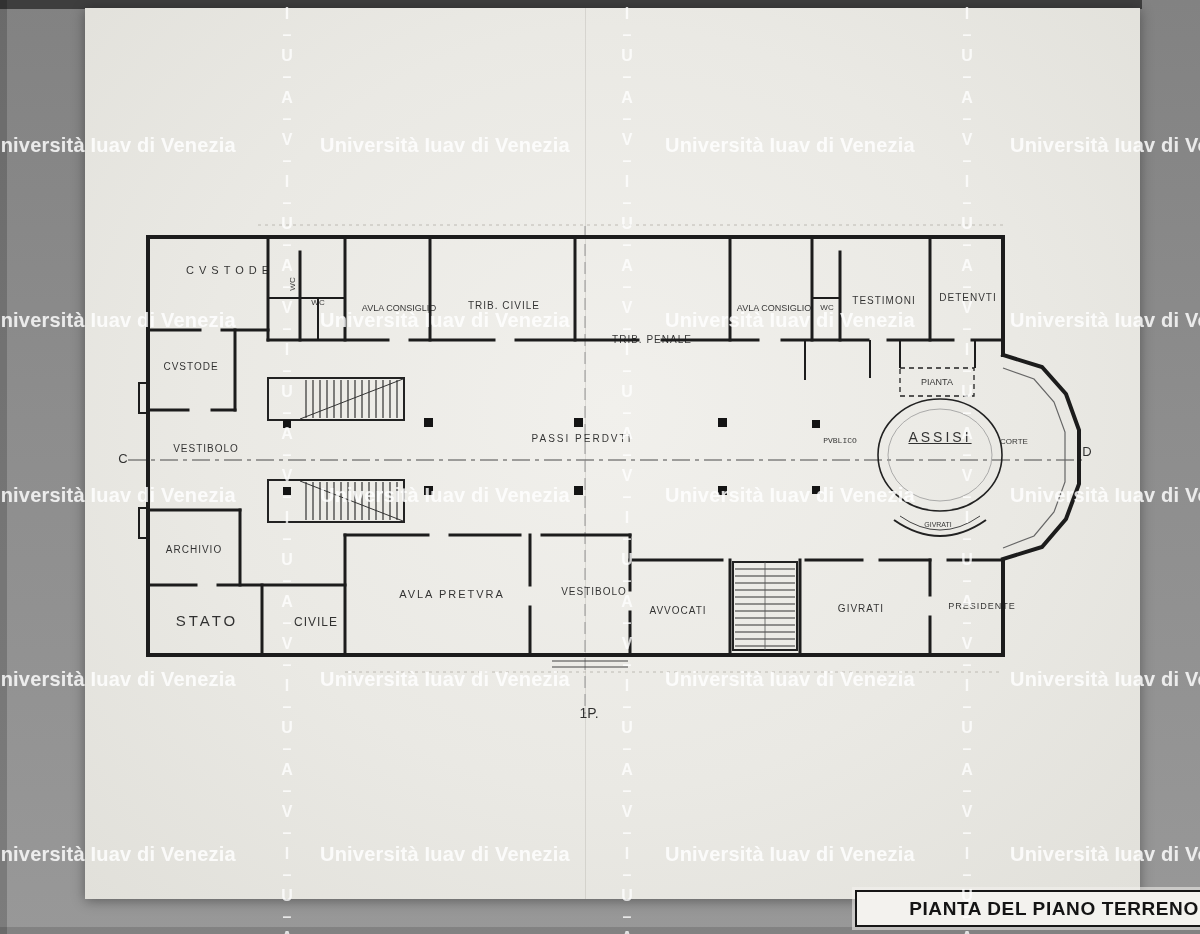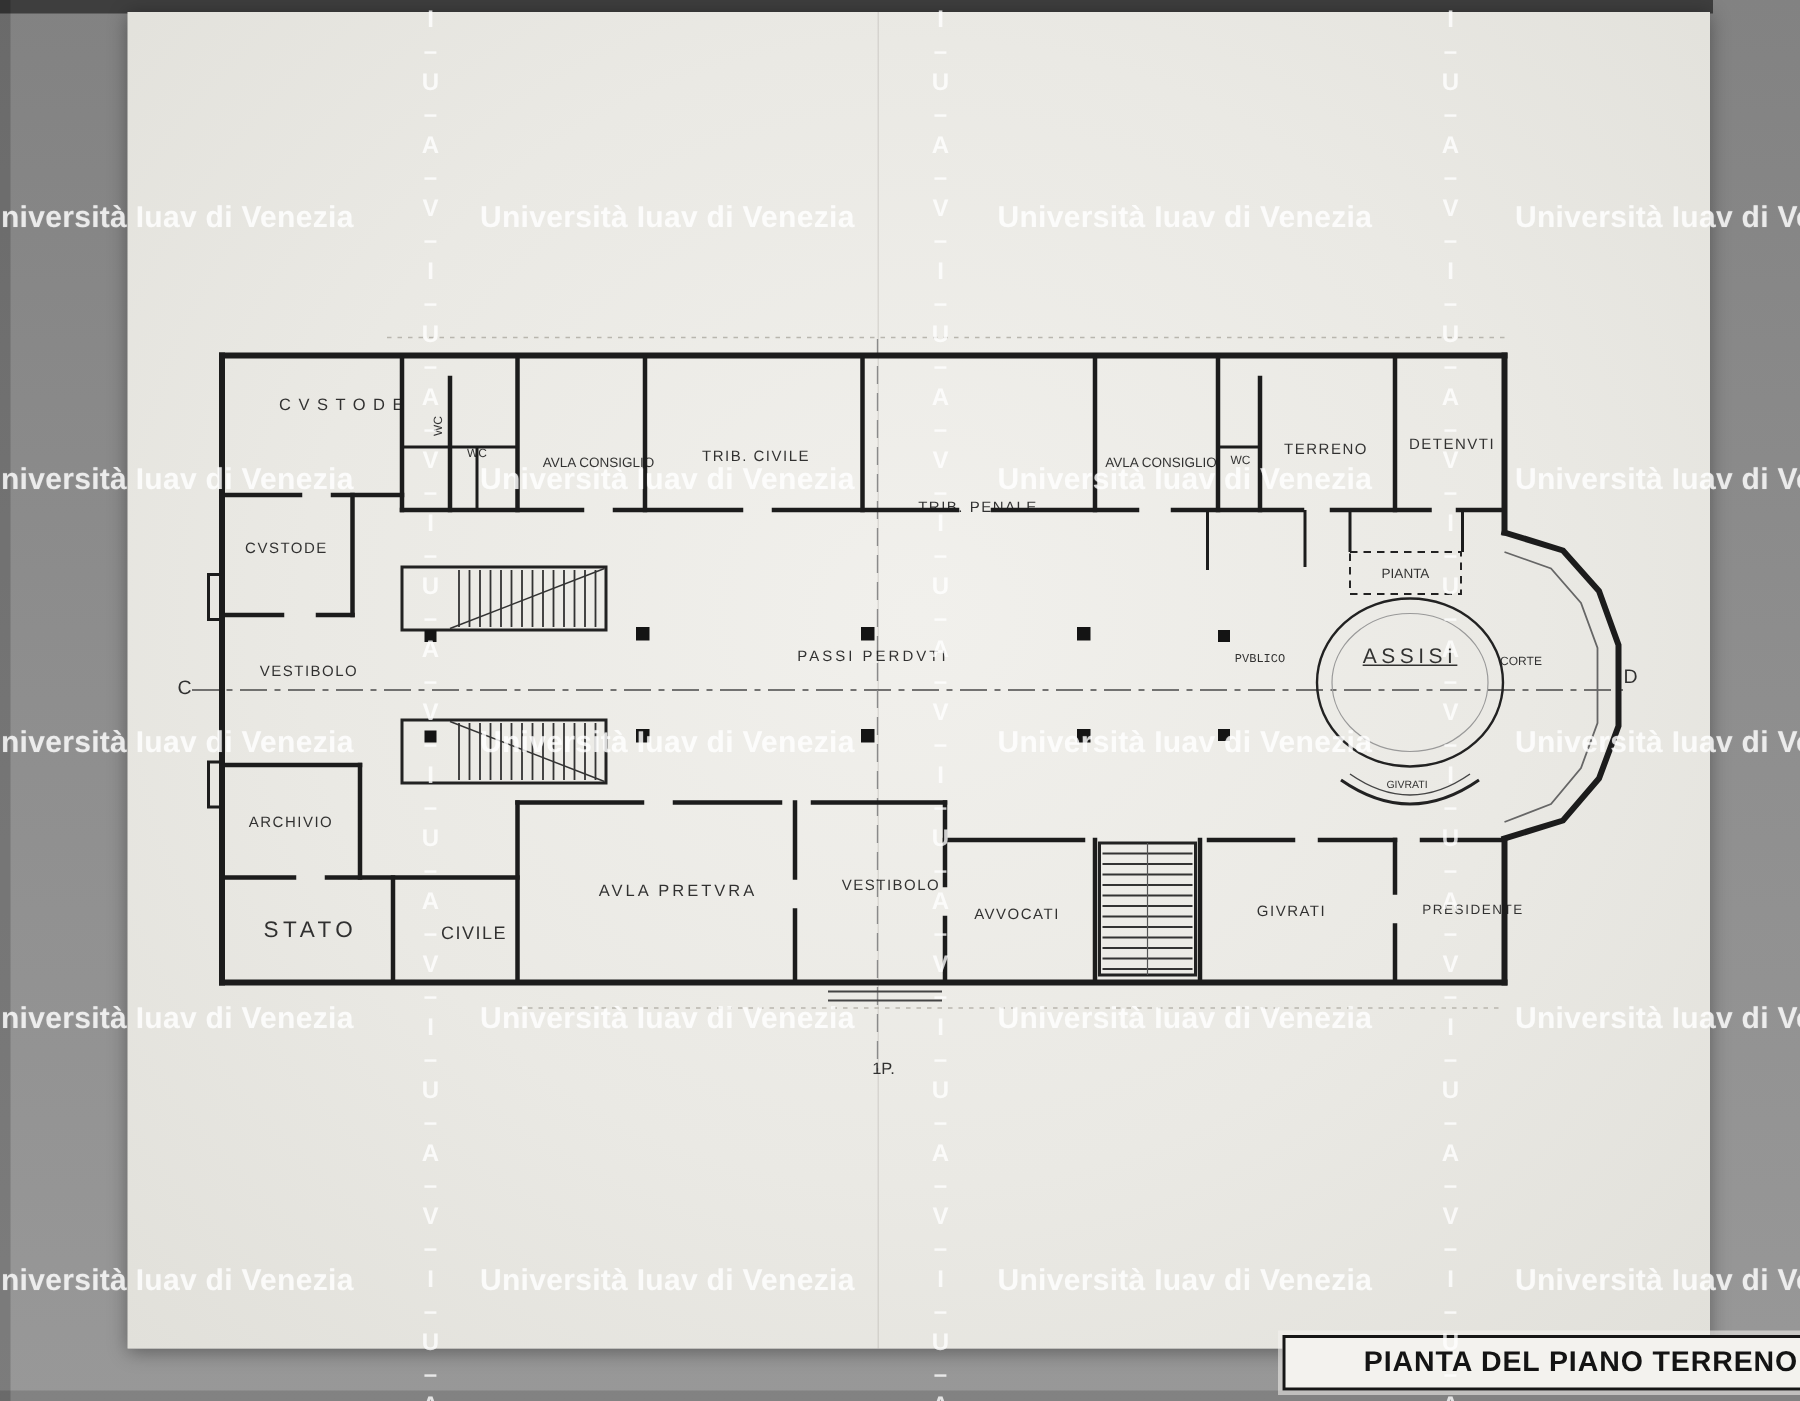--- a/index.html
+++ b/index.html
@@ -154,41 +154,41 @@
 
   <div id="room-labels">
       <span class="room-label" style="left: 230px; top: 270px; font-size: 11px; letter-spacing: 5px;">CVSTODE</span>
       <span class="room-label rot" style="left: 292px; top: 284px; font-size: 8px;">WC</span>
       <span class="room-label" style="left: 318px; top: 302px; font-size: 8px;">WC</span>
       <span class="room-label" style="left: 399px; top: 308px; font-size: 9px;">AVLA CONSIGLIO</span>
       <span class="room-label" style="left: 504px; top: 305px; font-size: 10px; letter-spacing: 1px;">TRIB. CIVILE</span>
       <span class="room-label" style="left: 652px; top: 303px; font-size: 10px; letter-spacing: 1px; margin-top: 36px;">TRIB. PENALE</span>
       <span class="room-label" style="left: 774px; top: 308px; font-size: 9px;">AVLA CONSIGLIO</span>
       <span class="room-label" style="left: 827px; top: 307px; font-size: 8px;">WC</span>
-      <span class="room-label" style="left: 884px; top: 300px; font-size: 10px; letter-spacing: 1px;">TERRENO</span>
+      <span class="room-label" style="left: 884px; top: 300px; font-size: 10px; letter-spacing: 1px;">TESTIMONI</span>
       <span class="room-label" style="left: 968px; top: 297px; font-size: 10px; letter-spacing: 1px;">DETENVTI</span>
       <span class="room-label" style="left: 191px; top: 366px; font-size: 10px; letter-spacing: 1px;">CVSTODE</span>
       <span class="room-label" style="left: 937px; top: 382px; font-size: 9px;">PIANTA</span>
       <span class="room-label" style="left: 206px; top: 448px; font-size: 10px; letter-spacing: 1px;">VESTIBOLO</span>
       <span class="room-label" style="left: 582px; top: 438px; font-size: 10px; letter-spacing: 2px;">PASSI PERDVTI</span>
       <span class="room-label" style="left: 840px; top: 440px; font-size: 8px; font-family: Liberation Mono, monospace;">PVBLICO</span>
       <span class="room-label" style="left: 940px; top: 437px; font-size: 14px; letter-spacing: 3px; text-decoration: underline;">ASSISI</span>
       <span class="room-label" style="left: 1014px; top: 441px; font-size: 8px;">CORTE</span>
       <span class="room-label" style="left: 938px; top: 524px; font-size: 7px;">GIVRATI</span>
       <span class="room-label" style="left: 194px; top: 549px; font-size: 10px; letter-spacing: 1px;">ARCHIVIO</span>
       <span class="room-label" style="left: 207px; top: 620px; font-size: 15px; letter-spacing: 3px;">STATO</span>
       <span class="room-label" style="left: 316px; top: 622px; font-size: 12px; letter-spacing: 1px;">CIVILE</span>
       <span class="room-label" style="left: 452px; top: 594px; font-size: 11px; letter-spacing: 2px;">AVLA PRETVRA</span>
       <span class="room-label" style="left: 594px; top: 591px; font-size: 10px; letter-spacing: 1px;">VESTIBOLO</span>
       <span class="room-label" style="left: 678px; top: 610px; font-size: 10px; letter-spacing: 1px;">AVVOCATI</span>
       <span class="room-label" style="left: 861px; top: 608px; font-size: 10px; letter-spacing: 1px;">GIVRATI</span>
       <span class="room-label" style="left: 982px; top: 606px; font-size: 9px; letter-spacing: 1px;">PRESIDENTE</span>
       <span class="room-label" style="left: 123px; top: 458px; font-size: 13px;">C</span>
       <span class="room-label" style="left: 1087px; top: 451px; font-size: 13px;">D</span>
-      <span class="room-label" style="left: 589px; top: 713px; font-size: 11px;">1P.</span>
+      <span class="room-label" style="left: 589px; top: 713px; font-size: 14px;">1P.</span>
     </div>
 
   <div class="title-box">
     <span>PIANTA DEL PIANO TERRENO</span>
   </div>
 
   <div id="watermarks">
       <span class="wm-row" style="left: -14px; top: 134px;">Università Iuav di Venezia</span>
       <span class="wm-row" style="left: 320px; top: 134px;">Università Iuav di Venezia</span>
       <span class="wm-row" style="left: 665px; top: 134px;">Università Iuav di Venezia</span>

